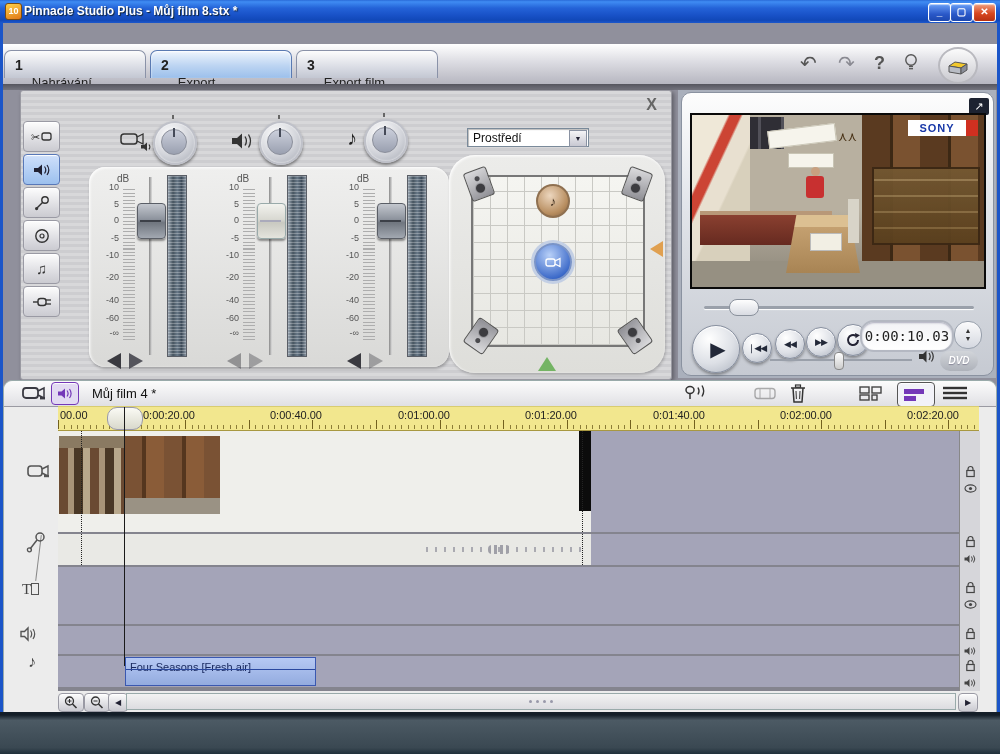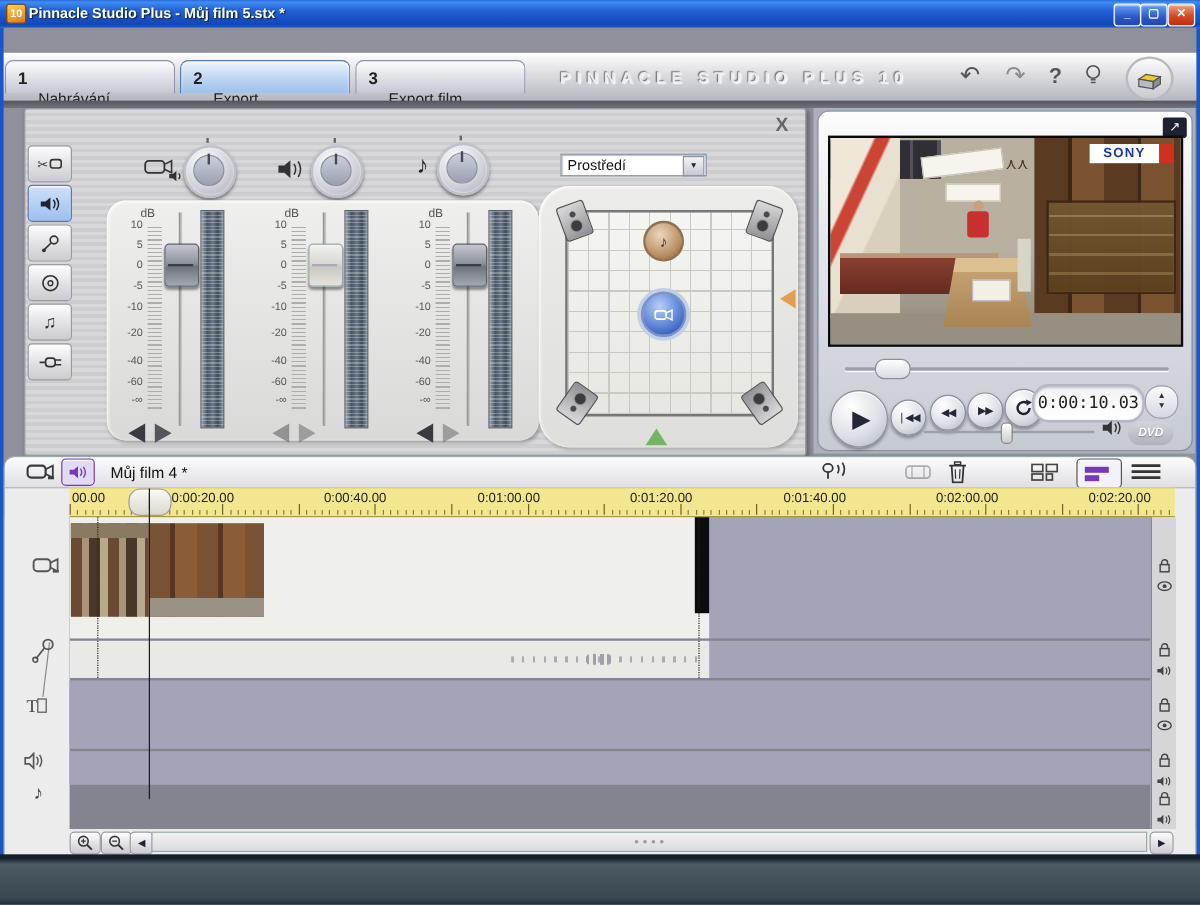--- a/index.html
+++ b/index.html
@@ -214,41 +214,40 @@
   .ic{display:inline-flex;align-items:center;justify-content:center;}
   svg{display:block;}
 </style>
 </head>
 <body>
 
 <div id="app">
 
   <div class="titlebar">
     <div class="appicon">10</div>
-    <div class="apptitle">Pinnacle Studio Plus - Můj film 5.stx *</div>
+    <div class="apptitle">Pinnacle Studio Plus - Můj film 8.stx *</div>
     <div class="winbtn" style="right:49px;">_</div>
     <div class="winbtn" style="right:27px;">▢</div>
     <div class="winbtn close" style="right:4px;">✕</div>
   </div>
 
 
   <div class="header">
     <div class="modetab" style="left:4px;">
       <span class="tabnum">1</span>
       <span class="tablabel">Nahrávání</span>
     </div>
     <div class="modetab active" style="left:150px;">
       <span class="tabnum">2</span>
       <span class="tablabel">Export</span>
     </div>
     <div class="modetab" style="left:296px;">
       <span class="tabnum">3</span>
       <span class="tablabel">Export film</span>
     </div>
-    <div class="brand">PINNACLE STUDIO PLUS 10</div>
     <span class="hicon" style="left:800px;">↶</span>
     <span class="hicon" style="left:838px;color:#8a8a92;">↷</span>
     <span class="hicon" style="left:874px;font-weight:bold;font-size:18px;">?</span>
     <span class="hicon" style="left:904px;">
       <svg width="14" height="20" viewBox="0 0 14 20">
           <circle cx="7" cy="7" r="5.2" fill="none" stroke="#555" stroke-width="1.4"></circle>
           <line x1="5" y1="13.5" x2="9" y2="13.5" stroke="#555" stroke-width="1.3"></line>
           <line x1="5" y1="15.7" x2="9" y2="15.7" stroke="#555" stroke-width="1.3"></line>
         </svg>
     </span>
@@ -757,20 +756,26 @@
         <div class="dotline" style="left:524px;height:101px;"></div>
       </div>
       <div class="track" style="top:103px;height:31px;">
         <div class="clipwhite" style="background:#e9e9e5;"></div>
         <div class="wave"></div>
         <div class="dotline" style="left:23px;height:31px;"></div>
         <div class="dotline" style="left:524px;height:31px;"></div>
       </div>
       <div class="track" style="top:136px;height:57px;"></div>
       <div class="track" style="top:195px;height:28px;"></div>
+      <div class="track" style="top:225px;height:31px;">
+        <div class="musicclip">
+          <span class="lbl">Four Seasons [Fresh air]</span>
+          <div class="vol"></div>
+        </div>
+      </div>
     </div>
 
     <div class="iconcol">
       <div class="icell" style="top:34px;">
         <span>
             <svg width="11" height="13" viewBox="0 0 11 13">
               <path d="M3 5.5 V4 a2.5 2.5 0 0 1 5 0 v1.5" fill="none" stroke="#444" stroke-width="1.2"></path>
               <rect x="1.8" y="5.5" width="7.4" height="6" fill="none" stroke="#444" stroke-width="1.2"></rect>
             </svg>
           </span>

